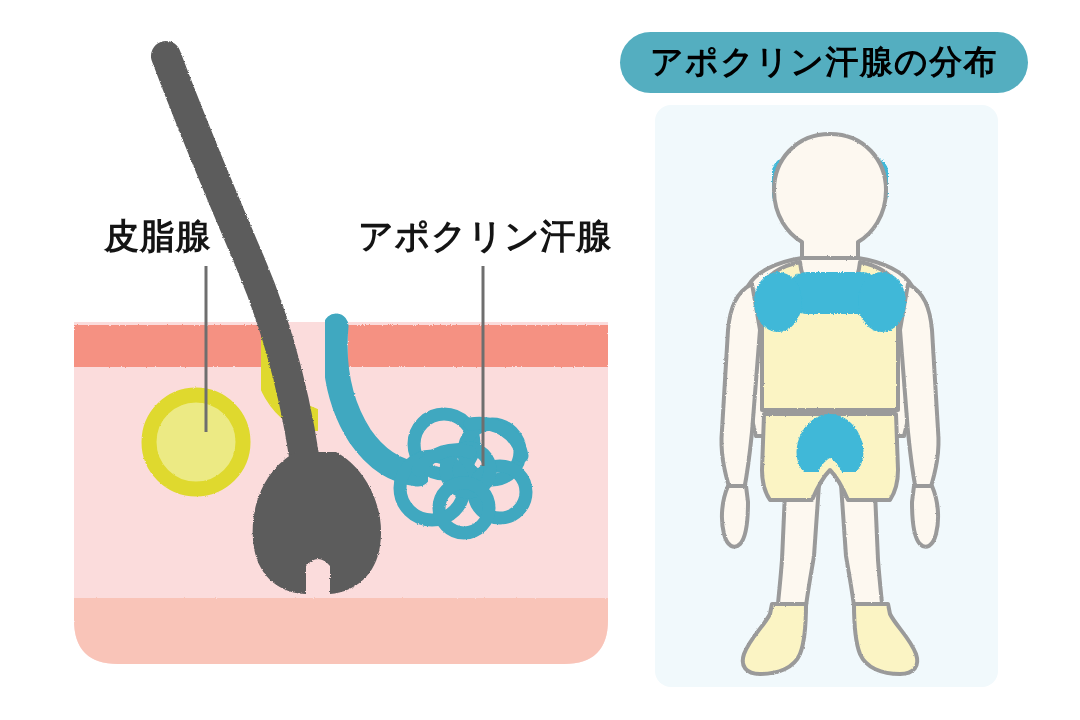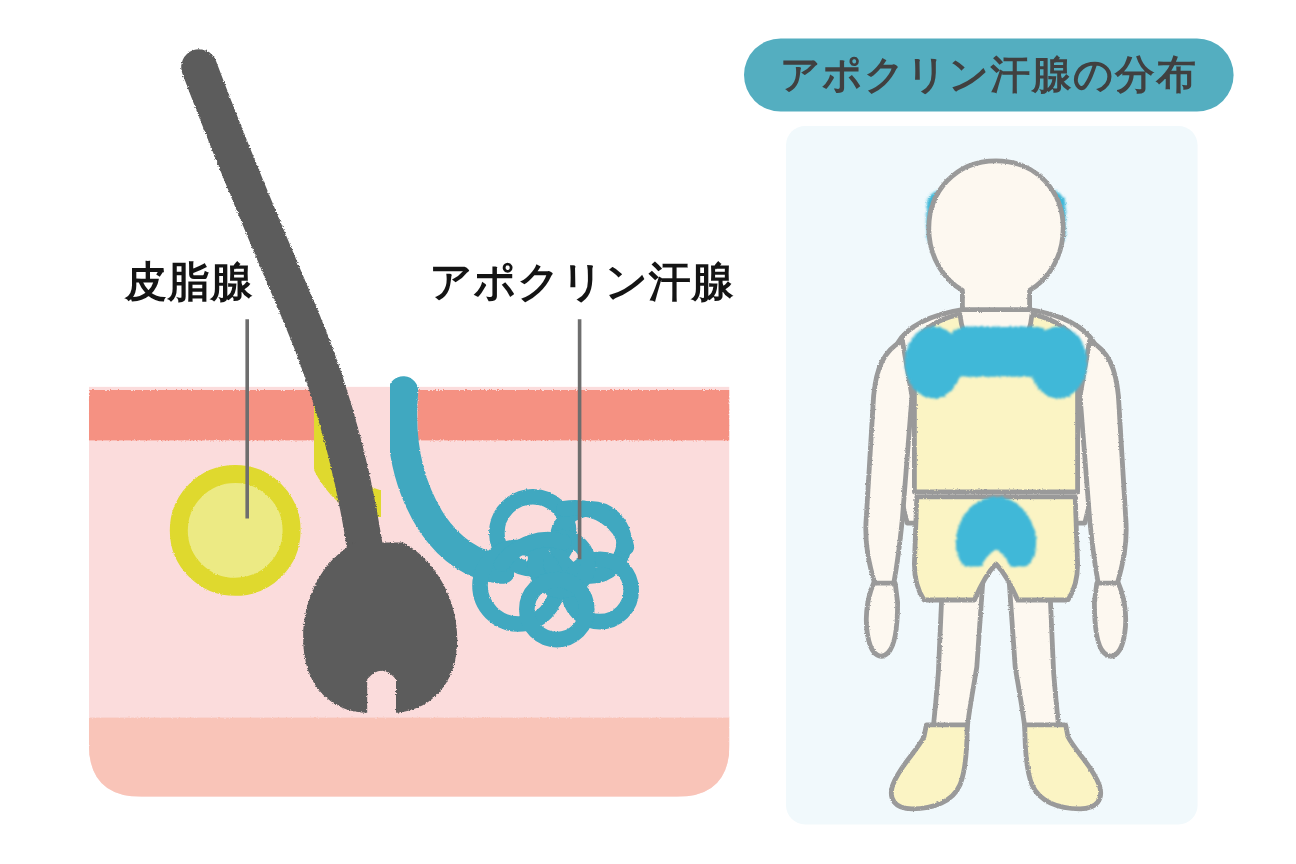--- a/index.html
+++ b/index.html
@@ -37,21 +37,21 @@
   #label-apocrine  { left: 358px; top: 218px; text-align: right; }
 
   
   #body-title-badge {
     position: absolute;
     left: 620px;
     top: 32px;
     padding: 13px 30px 15px 30px;
     border-radius: 32px;
     background: #54aec0;
-    color: #404040;
+    color: #000000;
     font-size: 33px;
     font-weight: 700;
     letter-spacing: 0.04em;
     white-space: nowrap;
     line-height: 1;
   }
 
   svg { display: block; }
   .svg-layer {
     position: absolute;

